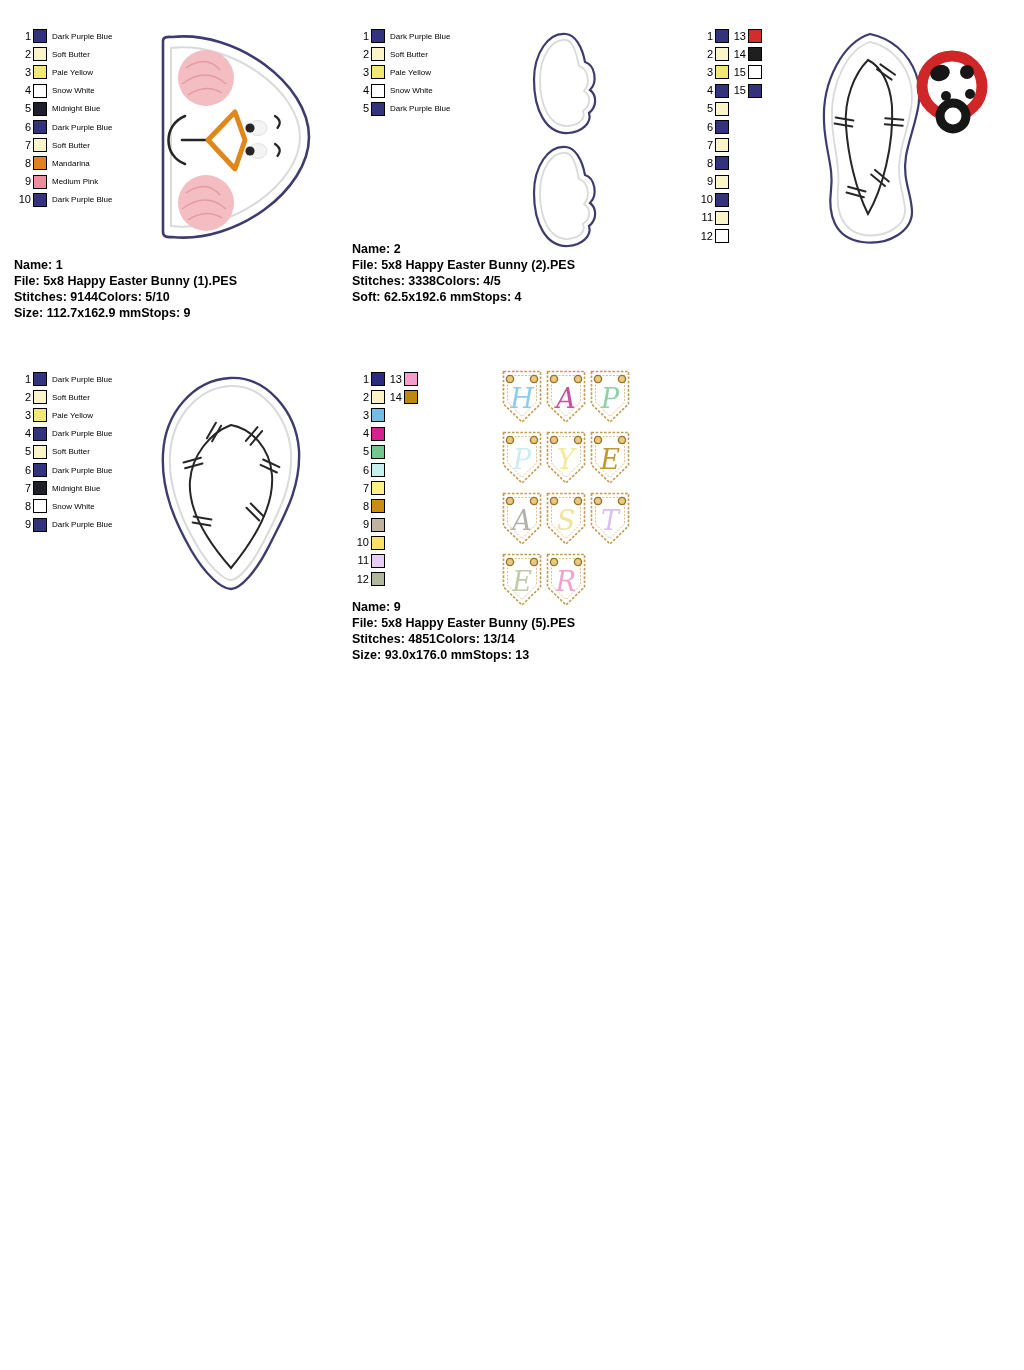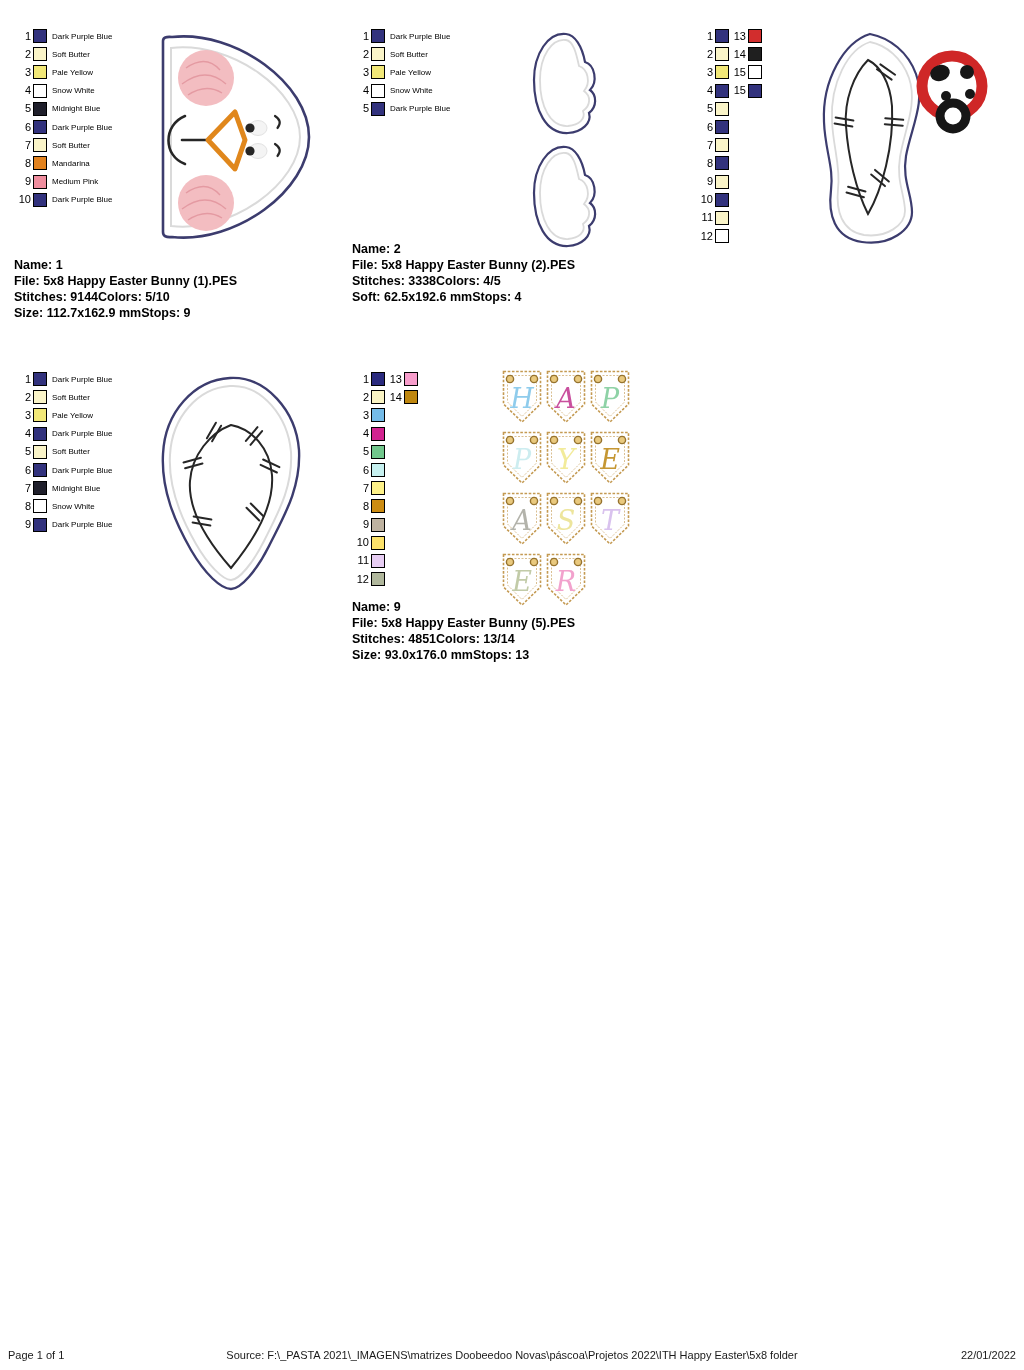--- a/index.html
+++ b/index.html
@@ -532,19 +532,14 @@
     <div class="row">
       <span>Stitches: 4851</span>
       <span>Colors: 13/14</span>
     </div>
     <div class="row">
       <span>Size: 93.0x176.0 mm</span>
       <span>Stops: 13</span>
     </div>
   </div>
 
-  <div class="footer">
-    <span class="pg">Page 1 of 1</span>
-    <span class="src">Source: F:\_PASTA 2021\_IMAGENS\matrizes Doobeedoo Novas\páscoa\Projetos 2022\ITH Happy Easter\5x8 folder</span>
-    <span class="dt">22/01/2022</span>
-  </div>
 
 </div>
 
 </body></html>

